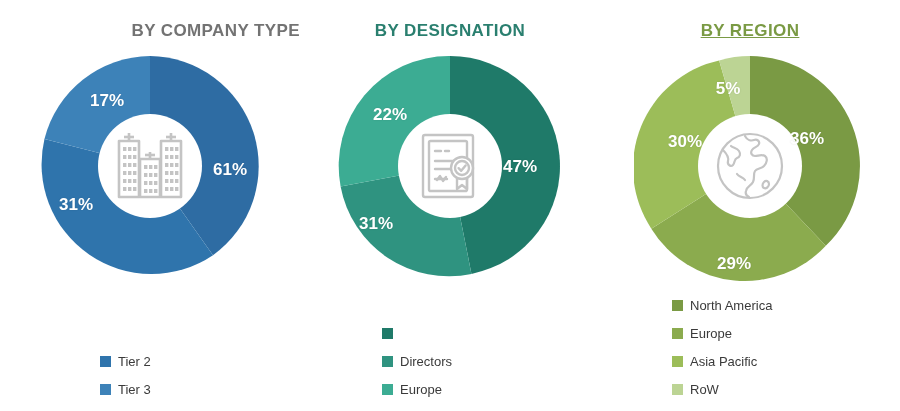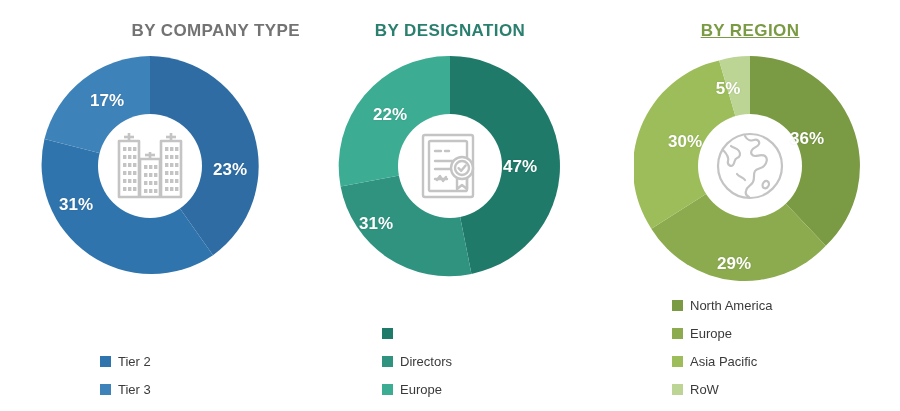--- a/index.html
+++ b/index.html
@@ -175,21 +175,21 @@
             <rect x="47" y="50" width="3.4" height="4"></rect>
           <rect x="37" y="58" width="3.4" height="4"></rect>
             <rect x="42" y="58" width="3.4" height="4"></rect>
             <rect x="47" y="58" width="3.4" height="4"></rect>
           <rect x="37" y="66" width="3.4" height="4"></rect>
             <rect x="42" y="66" width="3.4" height="4"></rect>
             <rect x="47" y="66" width="3.4" height="4"></rect>
         </g>
       </svg>
 
-      <span class="pct-label" style="left:196px; top:120px;">23%</span>
+      <span class="pct-label" style="left:196px; top:120px;">61%</span>
       <span class="pct-label" style="left:42px; top:155px;">31%</span>
       <span class="pct-label" style="left:73px; top:51px;">17%</span>
     </div>
 
     <ul class="legend">
       <li>
         <span class="swatch" style="background:#2f74ac;"></span>
         <span>Tier 2</span>
       </li>
       <li>

